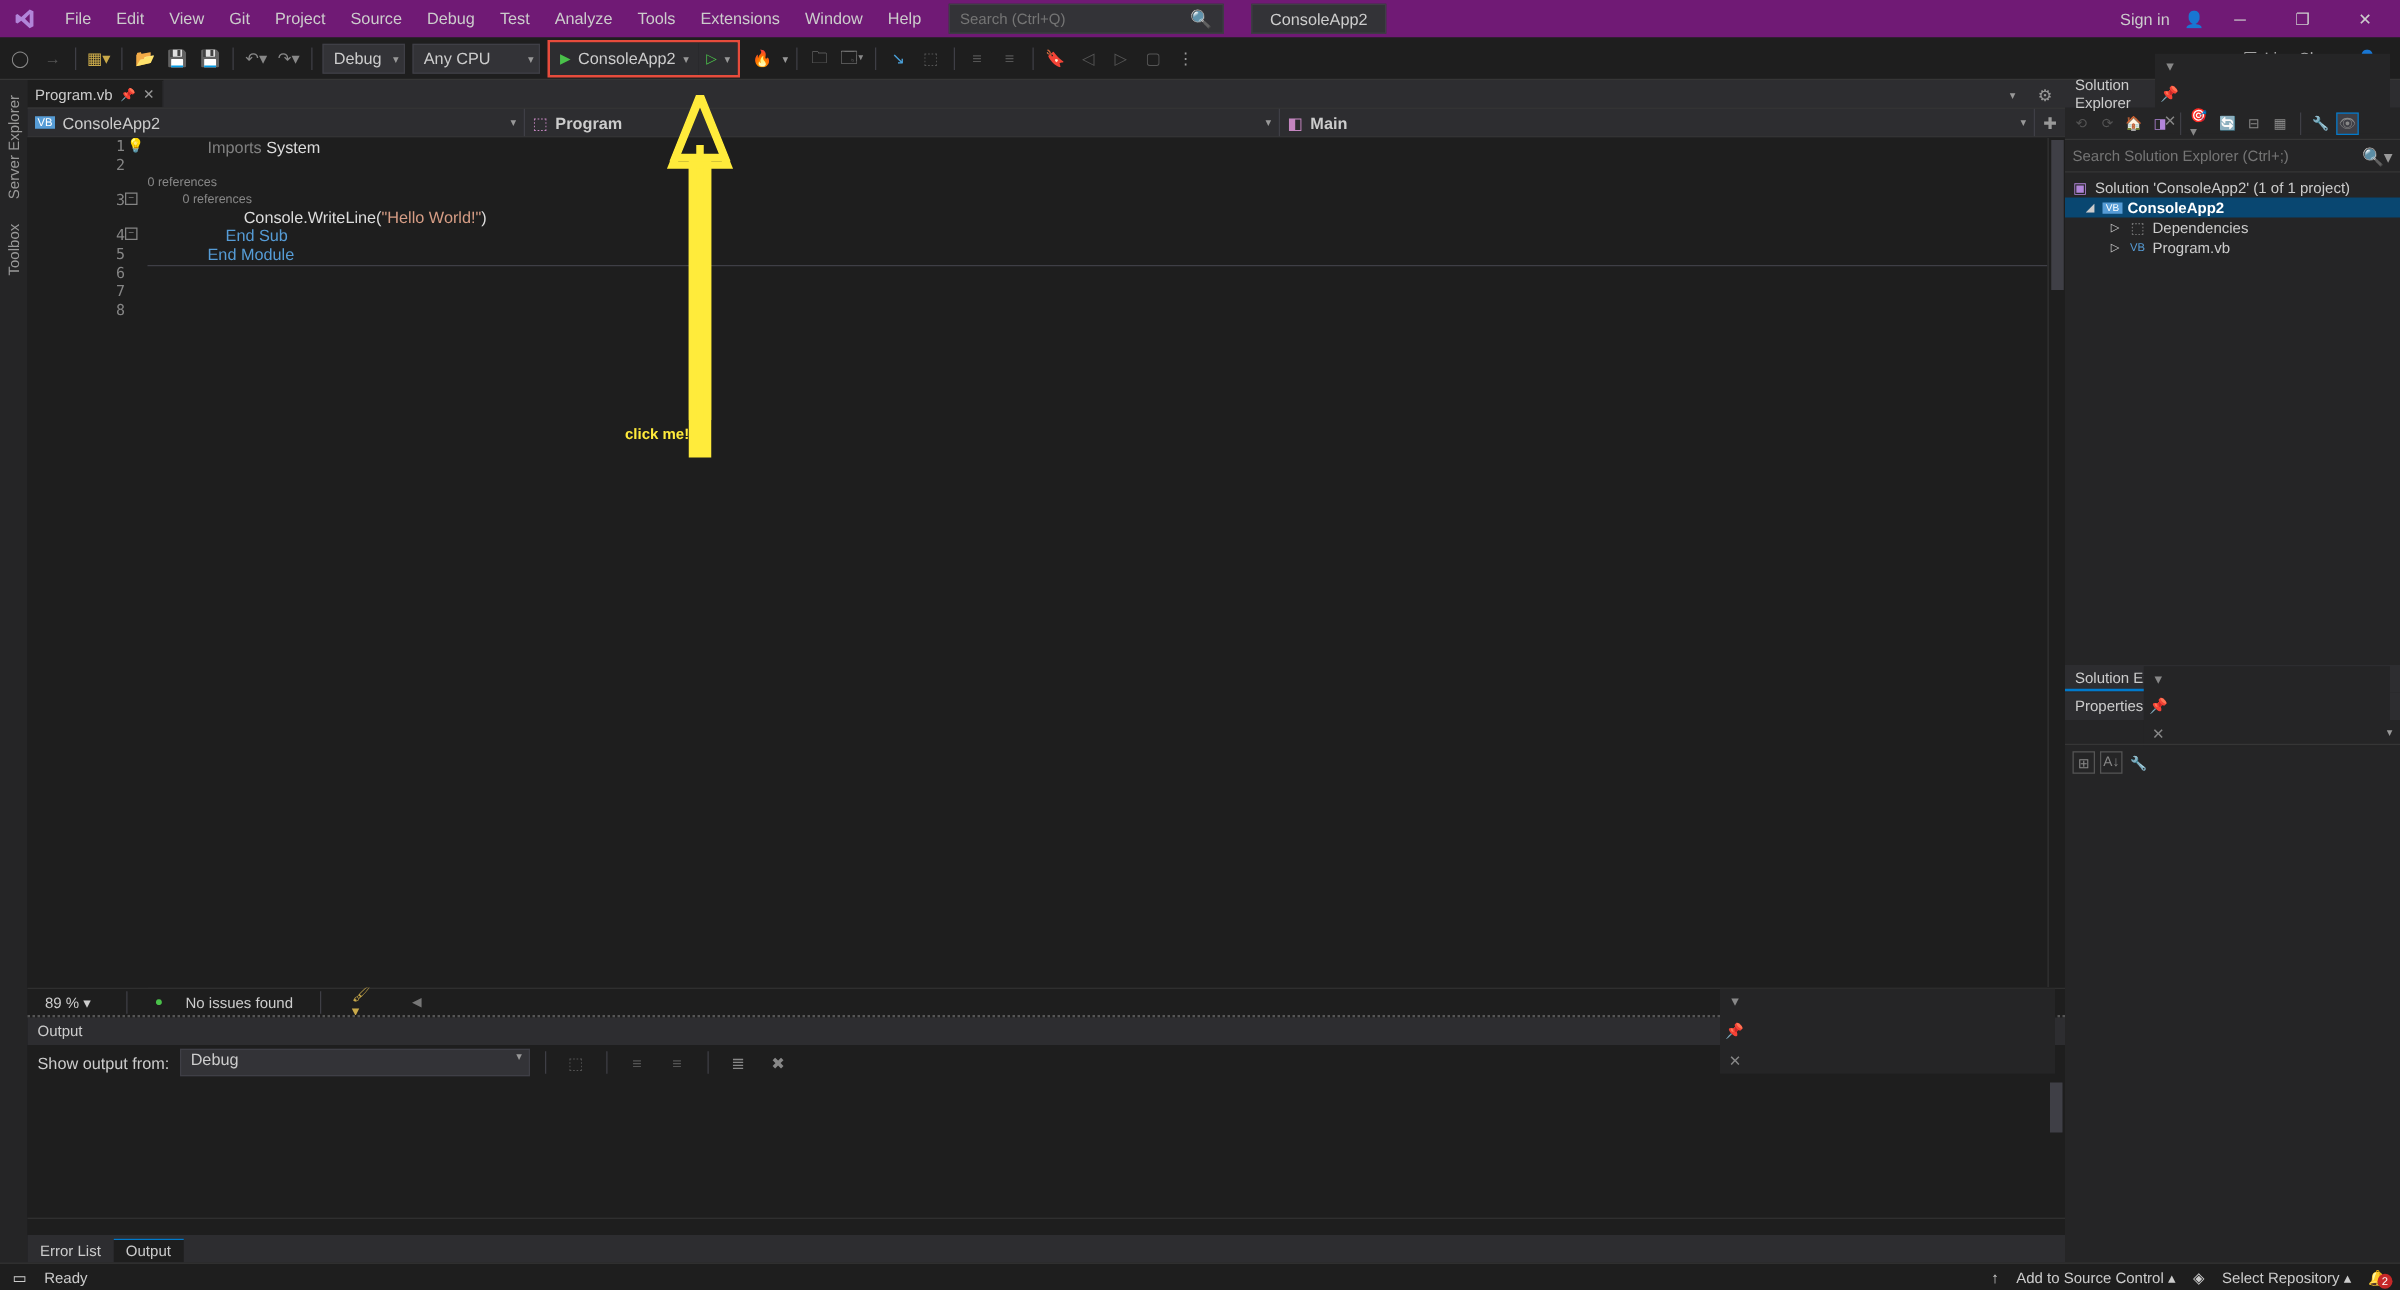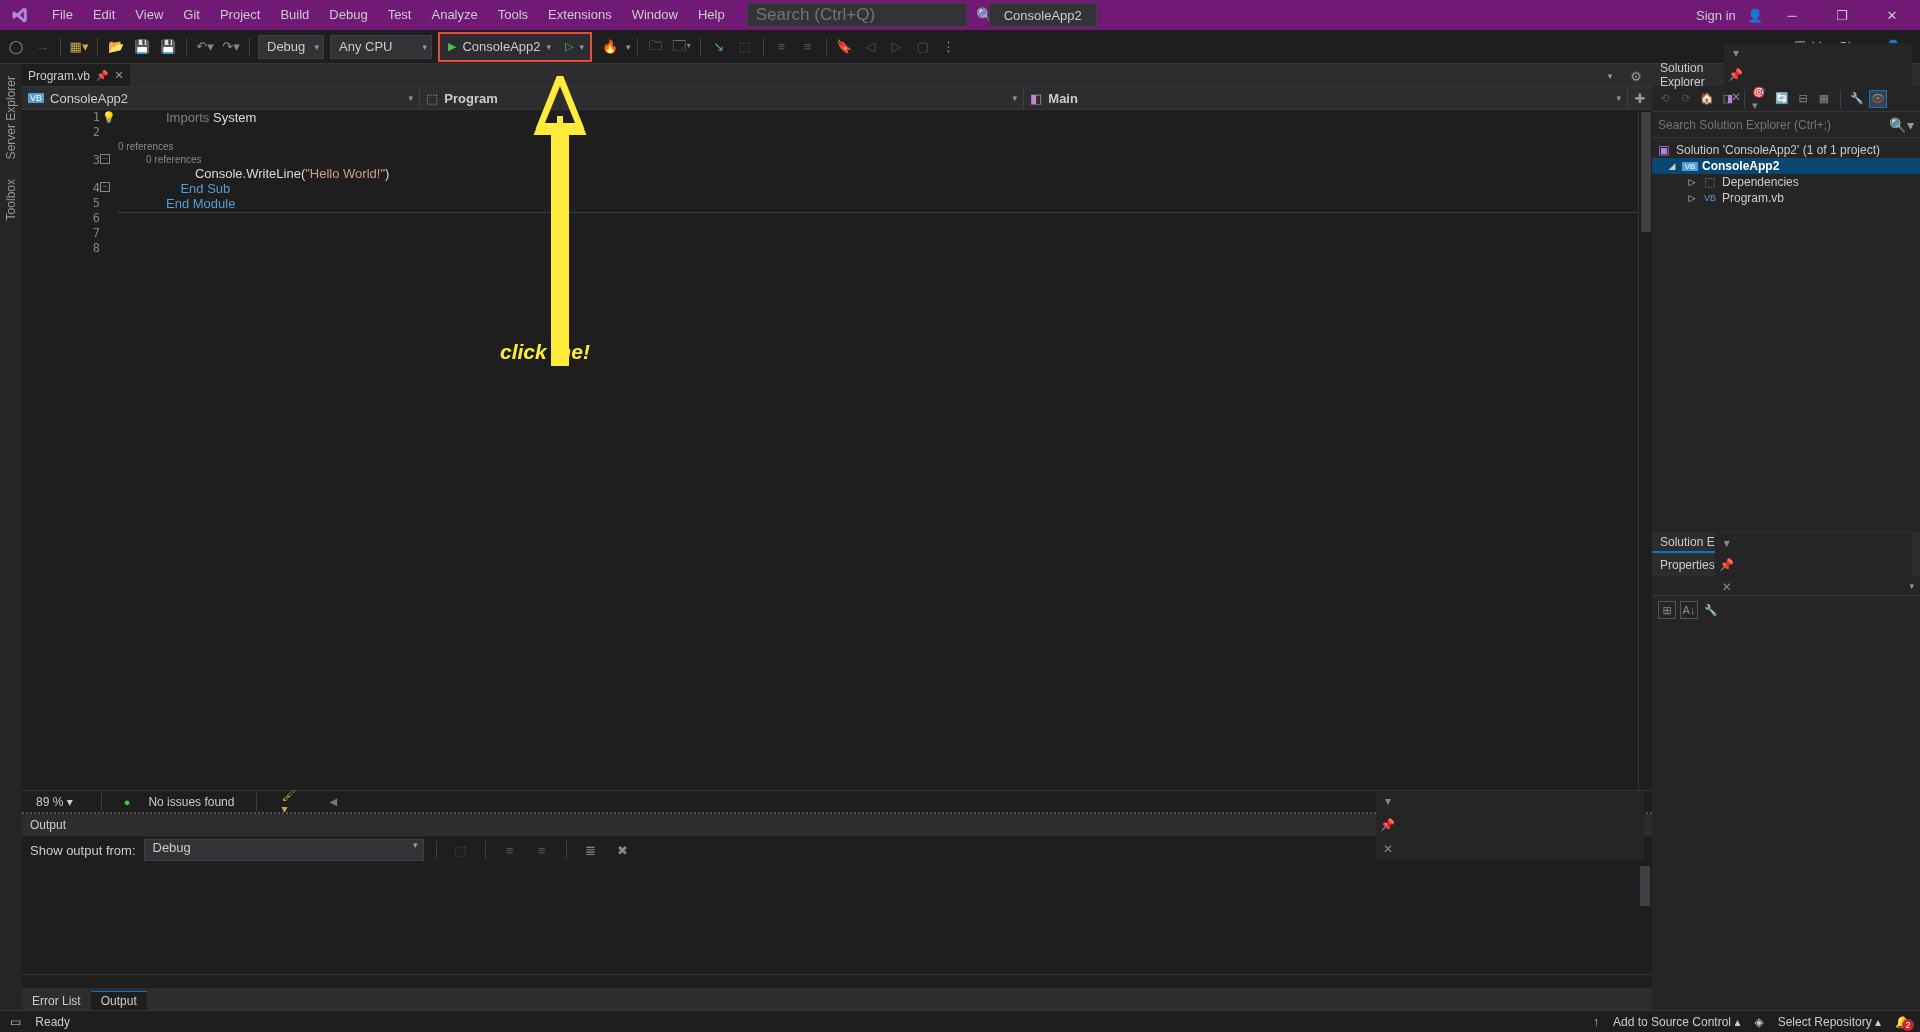--- a/index.html
+++ b/index.html
@@ -3,21 +3,21 @@
 <meta charset="utf-8">
 <style>
 * { margin:0; padding:0; box-sizing:border-box; font-family:"Segoe UI",Arial,sans-serif; }
 body { background:#1e1e1e; color:#ccc; width:1920px; height:1032px; overflow:hidden; font-size:13px; position:relative; }
 
 
 .menubar { height:30px; background:#701a75; display:flex; align-items:center; padding-left:8px; }
 .vs-logo { width:24px; height:24px; display:flex; align-items:center; justify-content:center; color:#b185d9; margin-right:10px; }
 .menu-item { padding:0 10px; height:30px; line-height:30px; color:#ccc; cursor:pointer; }
 .search-box { margin-left:12px; display:flex; align-items:center; background:#333337; border:1px solid #3f3f46; height:24px; width:220px; padding:0 8px 0 4px; }
-.search-box input { background:transparent; border:none; color:#999; flex:1; outline:none; font-size:17px; padding-left:4px;}
+.search-box input { background:transparent; border:none; color:#999; flex:1; outline:none; font-size:12px; padding-left:4px;}
 .search-icon { color:#999; font-size:14px; }
 .proj-pill { margin-left:22px; background:#333337; padding:2px 14px; border:1px solid #3f3f46; height:24px; line-height:20px; color:#ccc;}
 .titlebar-right { margin-left:auto; display:flex; align-items:center; gap:6px; padding-right:6px;}
 .signin { color:#ccc; padding:0 6px; cursor:pointer;}
 .win-btn { width:44px; height:30px; display:flex; align-items:center; justify-content:center; color:#ccc; cursor:pointer;}
 
 
 .toolbar { height:34px; background:#1e1e1e; border-bottom:1px solid #363636; display:flex; align-items:center; padding-left:4px; gap:2px; }
 .tb-ico { width:20px; height:20px; display:flex; align-items:center; justify-content:center; color:#888; margin:0 2px; cursor:pointer;}
 .tb-sep { width:1px; height:18px; background:#3f3f46; margin:0 4px; }
@@ -103,39 +103,39 @@
 .prop-tools { height:28px; display:flex; align-items:center; gap:4px; padding:0 6px;}
 
 
 .statusbar { position:absolute; bottom:0; left:0; right:0; height:22px; background:#1e1e1e; border-top:1px solid #363636; display:flex; align-items:center; padding:0 10px; gap:14px; font-size:12px; color:#ccc;}
 .statusbar .spacer{flex:1;}
 .bell-badge { position:relative;}
 .bell-badge .num { position:absolute; bottom:-2px; right:-4px; background:#c62828; color:#fff; border-radius:50%; font-size:9px; width:12px; height:12px; line-height:12px; text-align:center;}
 
 
 .annot-arrow { position:absolute; left:520px; top:76px; width:80px; height:290px; pointer-events:none;}
-.annot-text { position:absolute; left:500px; top:340px; color:#ffeb3b; font-weight:bold; font-size:21px; pointer-events:none;font-style:italic;}
+.annot-text { position:absolute; left:500px; top:340px; color:#ffeb3b; font-weight:bold; font-size:12px; pointer-events:none;}
 
 svg { display:block; }
 </style>
 </head>
 <body>
 
 <div class="menubar">
   <div class="vs-logo">
     <svg width="18" height="18" viewBox="0 0 24 24">
         <path fill="#b185d9" d="M17 2l4 2v16l-4 2-9-8-4 3-2-1V8l2-1 4 3 9-8zm0 5l-5 5 5 5V7z"></path>
       </svg>
   </div>
   <div class="menu-item">File</div>
   <div class="menu-item">Edit</div>
   <div class="menu-item">View</div>
   <div class="menu-item">Git</div>
   <div class="menu-item">Project</div>
-  <div class="menu-item">Build</div>
+  <div class="menu-item">Source</div>
   <div class="menu-item">Debug</div>
   <div class="menu-item">Test</div>
   <div class="menu-item">Analyze</div>
   <div class="menu-item">Tools</div>
   <div class="menu-item">Extensions</div>
   <div class="menu-item">Window</div>
   <div class="menu-item">Help</div>
   <div class="search-box">
     <input placeholder="Search (Ctrl+Q)" style="">
     <span class="search-icon">🔍</span>

